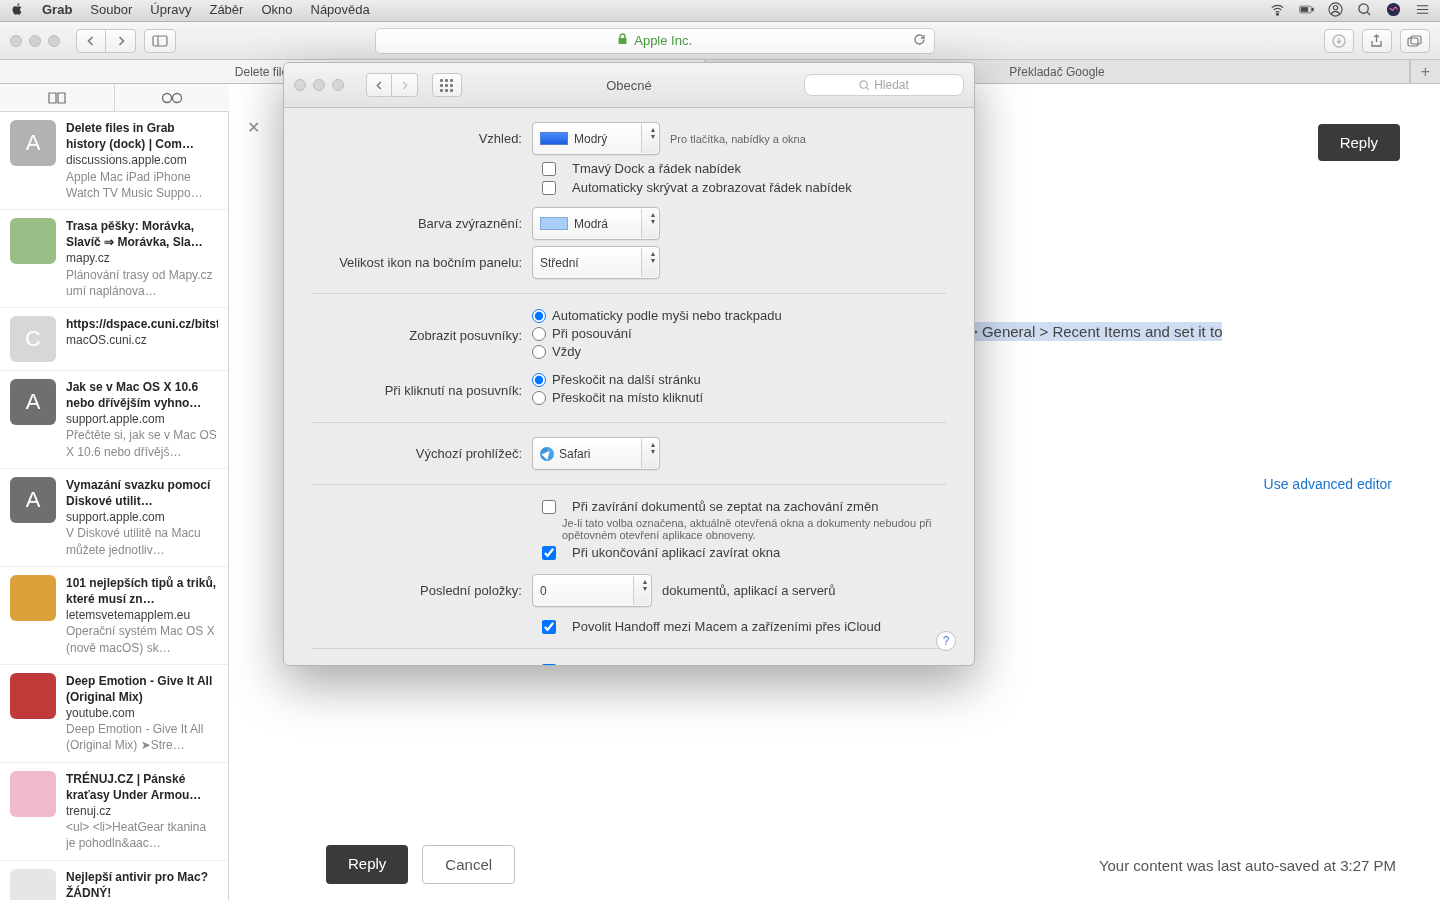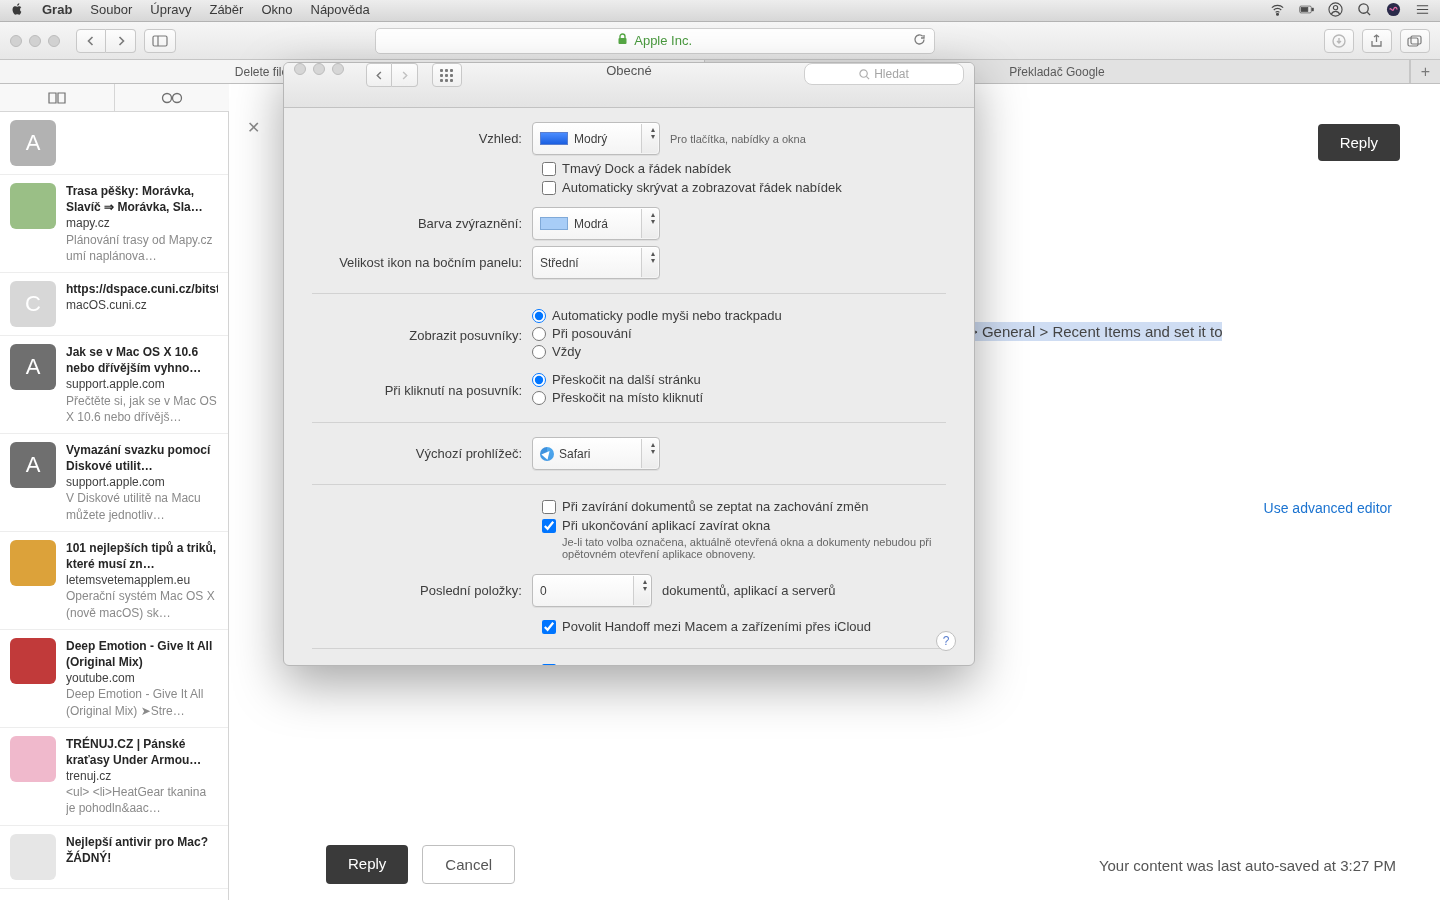--- a/index.html
+++ b/index.html
@@ -35,45 +35,45 @@
 .sb-item{display:flex;gap:10px;padding:8px 10px;border-bottom:1px solid #ededed}
 .sb-thumb{width:46px;height:46px;border-radius:6px;flex-shrink:0;display:flex;align-items:center;justify-content:center;font-size:22px;color:#fff;font-weight:300}
 .sb-txt{flex:1;min-width:0;line-height:1.35}
 .sb-title{font-weight:600;color:#262626;display:-webkit-box;-webkit-line-clamp:2;-webkit-box-orient:vertical;overflow:hidden}
 .sb-dom{color:#404040}
 .sb-desc{color:#8a8a8a;display:-webkit-box;-webkit-line-clamp:2;-webkit-box-orient:vertical;overflow:hidden}
 .main{flex:1;background:#fff;position:relative;overflow:hidden}
 .close-x{position:absolute;left:18px;top:6px;color:#8a8a8a;font-size:16px}
 .reply-pill{position:absolute;right:40px;top:12px;background:#3a3a3a;color:#fff;border-radius:4px;padding:10px 22px;font-size:15px}
 .bg-line{position:absolute;left:740px;top:210px;color:#444;font-size:15px;white-space:nowrap;background:#cfddf3;padding:1px 0}
-.adv{position:absolute;right:48px;top:388px;color:#1b73d0;font-size:14px}
+.adv{position:absolute;right:48px;top:364px;color:#1b73d0;font-size:14px}
 .editor{position:absolute;left:97px;right:40px;top:430px;height:280px;border:1px solid #cfcfcf;border-radius:3px;background:#fff;padding:18px;font-size:15px;color:#444;line-height:1.7}
 .btnrow{position:absolute;left:97px;bottom:16px;display:flex;gap:14px}
 .btn{padding:10px 22px;border-radius:4px;font-size:15px}
 .btn.pri{background:#3a3a3a;color:#fff}
 .btn.sec{background:#fff;border:1px solid #bfbfbf;color:#555}
 .autosave{position:absolute;right:44px;bottom:26px;color:#555;font-size:15px}
 
 .prefwin{position:absolute;left:283px;top:62px;width:692px;height:604px;background:#ececec;border:1px solid #b7b7b7;border-radius:6px;box-shadow:0 18px 50px rgba(0,0,0,.35);overflow:hidden}
-.pw-tb{height:45px;background:linear-gradient(#f4f4f4,#e3e3e3);border-bottom:1px solid #c2c2c2;display:flex;padding:0 10px;gap:8px;position:relative}
+.pw-tb{height:45px;background:linear-gradient(#f4f4f4,#e3e3e3);border-bottom:1px solid #c2c2c2;display:flex;align-items:center;padding:0 10px;gap:8px;position:relative}
 .pw-tb .traffic .tl{background:#d6d6d6}
 .pw-title{position:absolute;left:0;right:0;text-align:center;color:#555;font-size:13px;pointer-events:none}
 .pw-search{margin-left:auto;width:160px;height:22px;border:1px solid #cfcfcf;border-radius:8px;background:#fff;display:flex;align-items:center;justify-content:center;gap:4px;color:#a5a5a5;font-size:12px}
 .pw-body{padding:14px 28px 20px;font-size:13px;color:#3d3d3d}
 .row{display:flex;align-items:center;margin-bottom:6px}
 .lbl{width:220px;text-align:right;padding-right:10px;color:#3d3d3d}
 .val{flex:1;display:flex;align-items:center;gap:10px;flex-wrap:wrap}
 .popup{height:33px;border:1px solid #bdbdbd;border-radius:4px;background:linear-gradient(#fff,#f4f4f4);display:inline-flex;align-items:center;padding:0 20px 0 7px;position:relative;min-width:120px;font-size:12px;box-shadow:0 1px 0 rgba(0,0,0,.06)}
 .popup::after{content:"";position:absolute;right:1px;top:1px;bottom:1px;width:16px;border-left:1px solid #cfcfcf;background:linear-gradient(#fcfcfc,#ececec);border-radius:0 3px 3px 0}
 .popup .chev{position:absolute;right:4px;top:3px;font-size:8px;line-height:7px;color:#555;z-index:1}
 .swatch{width:28px;height:13px;border:1px solid #5a7fcf;margin-right:6px}
 .sw-blue{background:linear-gradient(#4a8cff,#1b5fe0)}
 .sw-hl{background:#a8cdf7;border-color:#7fa9d8}
 .hint{font-size:11px;color:#666}
-.chk{display:flex;align-items:flex-end;gap:6px;font-size:13px}
+.chk{display:flex;align-items:flex-end;gap:16px;font-size:13px}
 .chk input{width:14px;height:14px}
 .radio{display:flex;align-items:center;gap:6px;font-size:13px;margin-bottom:3px}
 .radio input{width:14px;height:14px}
 .indent{margin-left:230px}
 .stepper{width:46px}
 .sep{height:1px;background:#d2d2d2;margin:14px 0}
 .helpbtn{position:absolute;right:18px;bottom:14px;width:20px;height:20px;border:1px solid #bfbfbf;border-radius:50%;display:flex;align-items:center;justify-content:center;color:#5b7fcf;font-size:12px;background:#fff}
 .safari-icon{display:inline-block;width:14px;height:14px;border-radius:50%;background:conic-gradient(#4fa9ef,#3d8fdc);margin-right:5px;position:relative}
 .safari-icon::after{content:"";position:absolute;left:3px;top:3px;width:0;height:0;border-left:4px solid transparent;border-right:4px solid transparent;border-bottom:8px solid #fff;transform:rotate(40deg)}
 .dots{width:14px;display:grid;grid-template-columns:repeat(3,3px);gap:2px}
@@ -200,20 +200,25 @@
         <circle cx="16" cy="6" r="4.5"></circle>
         <path d="M10.5 6h1"></path>
       </svg>
     </div>
 </div>
 
 <div class="content">
   <div class="sidebar" id="sb">
       <div class="sb-item">
         <div class="sb-thumb" style="background: rgb(178, 178, 178);">A</div>
+        <div class="sb-txt">
+          <div class="sb-title">Delete files in Grab history (dock) | Com…</div>
+          <div class="sb-dom">discussions.apple.com</div>
+          <div class="sb-desc">Apple Mac iPad iPhone Watch TV Music Suppo…</div>
+        </div>
       </div>
       <div class="sb-item">
         <div class="sb-thumb" style="background: rgb(154, 191, 134);"></div>
         <div class="sb-txt">
           <div class="sb-title">Trasa pěšky: Morávka, Slavíč ⇒ Morávka, Sla…</div>
           <div class="sb-dom">mapy.cz</div>
           <div class="sb-desc">Plánování trasy od Mapy.cz umí naplánova…</div>
         </div>
       </div>
       <div class="sb-item">
@@ -411,25 +416,25 @@
           </div>
         </div>
     </div>
 
     <div class="sep"></div>
 
     <div class="indent chk">
         <input type="checkbox" style="">
         <span>Při zavírání dokumentů se zeptat na zachování změn</span>
       </div>
+    <div class="indent hint" style="margin-top:3px;margin-left:250px;max-width:380px">Je-li tato volba označena, aktuálně otevřená okna a dokumenty nebudou při opětovném otevření aplikace obnoveny.</div>
     <div class="indent chk" style="margin-top:4px">
         <input type="checkbox" checked="" style="">
         <span>Při ukončování aplikací zavírat okna</span>
       </div>
-    <div class="indent hint" style="margin-top:3px;margin-left:250px;max-width:380px">Je-li tato volba označena, aktuálně otevřená okna a dokumenty nebudou při opětovném otevření aplikace obnoveny.</div>
 
     <div class="row" style="margin-top:14px">
       <div class="lbl">Poslední položky:</div>
       <div class="val">
           <div class="popup stepper">
             <span>0</span>
             <span class="chev">▴<br>▾</span>
           </div>
           <span>dokumentů, aplikací a serverů</span>
         </div>

